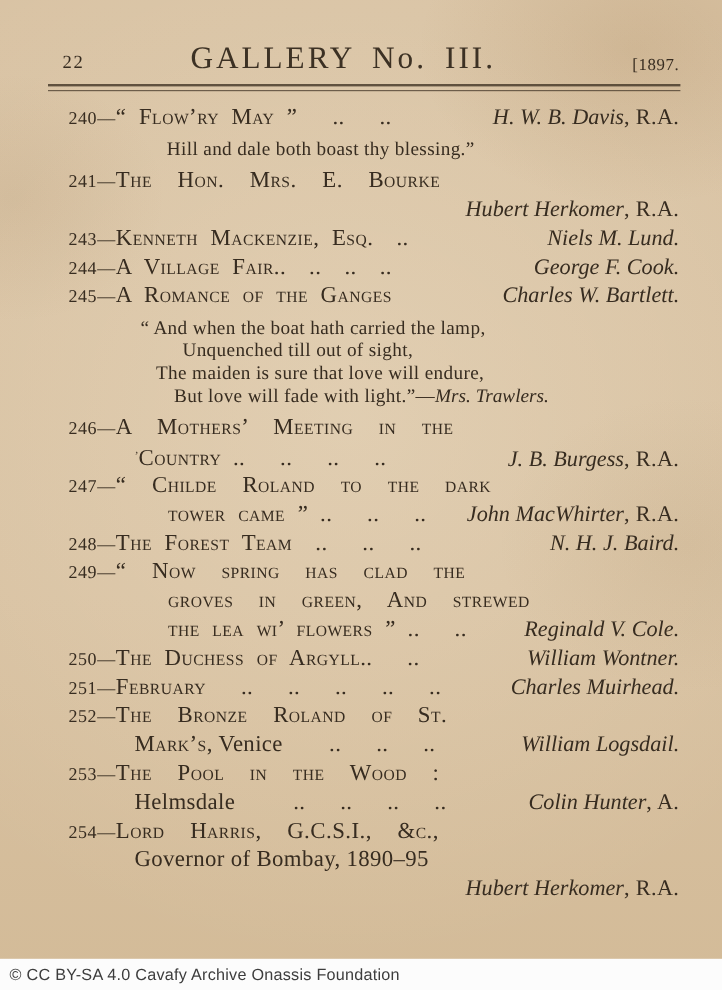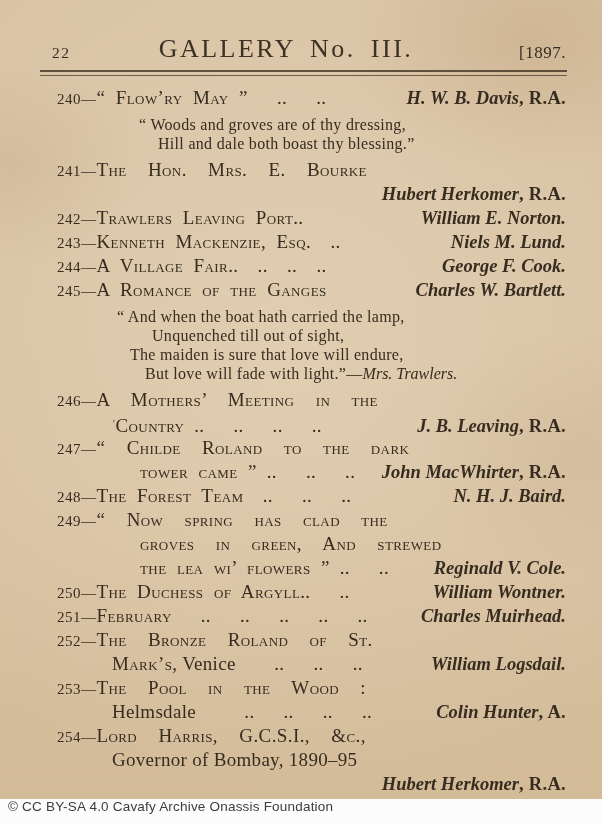--- a/index.html
+++ b/index.html
@@ -13,97 +13,93 @@
       radial-gradient(30% 18% at 2% 20%, rgba(140,105,65,.10), rgba(0,0,0,0) 70%),
       radial-gradient(35% 20% at 95% 55%, rgba(150,120,75,.10), rgba(0,0,0,0) 75%),
       radial-gradient(120% 85% at 48% 42%, rgba(255,249,232,.22), rgba(0,0,0,0) 65%),
       linear-gradient(180deg,#d9c3a4 0%, #d8c1a1 60%, #d3bb98 100%);
   }
   
   .header{position:relative;height:70px;}
   .pagenum{position:absolute;left:52px;bottom:8px;font-size:15.5px;letter-spacing:1.5px;}
   .gtitle{position:absolute;left:0;right:30px;bottom:6px;text-align:center;
     font-size:26px;letter-spacing:2.5px;word-spacing:6px;color:#3c3124;}
-  .gyear{position:absolute;right:36px;bottom:7px;font-size:17px;letter-spacing:.5px;}
+  .gyear{position:absolute;right:36px;bottom:7px;font-size:14px;letter-spacing:.5px;}
   .rule{margin:0 35px 0 40px;height:3px;
     border-top:2px solid rgba(62,49,34,.78);
     border-bottom:1px solid rgba(62,49,34,.70);}
   
   .content{padding:10px 36px 0 57px;}
   .line{display:flex;justify-content:space-between;align-items:baseline;
     height:24px;line-height:24px;white-space:pre;}
   .left{font-size:19px;}
   .num{font-size:15px;letter-spacing:.5px;}
   .sc{font-variant:small-caps;letter-spacing:.4px;word-spacing:.28em;}
   .wide .sc{word-spacing:.85em;}
   .rm{letter-spacing:.3px;}
   .mk{font-size:.55em;vertical-align:.45em;opacity:.85;}
   .i1 .left{padding-left:55px;}
   .i2 .left{padding-left:83px;}
-  .artist{font-size:18.5px;text-align:right;font-weight:bold;}
+  .artist{font-size:18.5px;text-align:right;}
   .it{font-style:italic;}
   .artist .rm{font-style:normal;}
   
   .quote{font-size:16px;line-height:19px;margin:5px 0;}
   .qline{white-space:pre;}
   .q1 .qline:nth-child(1){margin-left:82px;}
   .q1 .qline:nth-child(2){margin-left:101px;}
   .q2 .qline:nth-child(1){margin-left:60px;}
   .q2 .qline:nth-child(2){margin-left:95px;}
   .q2 .qline:nth-child(3){margin-left:73px;}
   .q2 .qline:nth-child(4){margin-left:88px;}
   
   .footer{position:absolute;left:0;right:0;bottom:0;height:26px;background:#fcfcfc;
-    display:flex;padding-left:8px;box-sizing:border-box;
+    display:flex;align-items:center;padding-left:8px;box-sizing:border-box;
     font-family:"Liberation Sans","DejaVu Sans",sans-serif;
     font-size:13.5px;color:#3d3d3d;letter-spacing:.2px;}
 </style>
 </head>
 <body>
 
 <div class="page">
   <div class="header">
     <span class="pagenum">22</span>
     <span class="gtitle">GALLERY No. III.</span>
     <span class="gyear">[1897.</span>
   </div>
   <div class="rule"></div>
   <div class="content">
       <div class="entry">
         <div class="line"><span class="left"><span class="num">240—</span><span class="sc">“ Flow’ry May ”</span><span class="rm">  ..  ..</span></span><span class="artist"><span class="it">H. W. B. Davis</span><span class="rm">, R.A.</span></span></div>
         <div class="quote q1">
-          <div class="qline"><span class="rm">“ Woods and groves are of thy dressing,</span></div>
           <div class="qline"><span class="rm">Hill and dale both boast thy blessing.”</span></div>
         </div>
       </div>
       <div class="entry">
         <div class="line wide"><span class="left"><span class="num">241—</span><span class="sc">The Hon. Mrs. E. Bourke</span></span></div>
         <div class="line"><span class="left"></span><span class="artist"><span class="it">Hubert Herkomer</span><span class="rm">, R.A.</span></span></div>
-      </div>
-      <div class="entry">
-        <div class="line"><span class="left"><span class="num">242—</span><span class="sc">Trawlers Leaving Port</span><span class="rm">..</span></span><span class="artist"><span class="it">William E. Norton.</span></span></div>
       </div>
       <div class="entry">
         <div class="line"><span class="left"><span class="num">243—</span><span class="sc">Kenneth Mackenzie, Esq.</span><span class="rm"> ..</span></span><span class="artist"><span class="it">Niels M. Lund.</span></span></div>
       </div>
       <div class="entry">
         <div class="line"><span class="left"><span class="num">244—</span><span class="sc">A Village Fair</span><span class="rm">.. .. .. ..</span></span><span class="artist"><span class="it">George F. Cook.</span></span></div>
       </div>
       <div class="entry">
         <div class="line"><span class="left"><span class="num">245—</span><span class="sc">A Romance of the Ganges</span></span><span class="artist"><span class="it">Charles W. Bartlett.</span></span></div>
         <div class="quote q2">
           <div class="qline"><span class="rm">“ And when the boat hath carried the lamp,</span></div>
           <div class="qline"><span class="rm">Unquenched till out of sight,</span></div>
           <div class="qline"><span class="rm">The maiden is sure that love will endure,</span></div>
           <div class="qline"><span class="rm">But love will fade with light.”—</span><span class="it">Mrs. Trawlers.</span></div>
         </div>
       </div>
       <div class="entry">
         <div class="line wide"><span class="left"><span class="num">246—</span><span class="sc">A Mothers’ Meeting in the</span></span></div>
-        <div class="line i1"><span class="left"><span class="mk">’</span><span class="sc">Country</span><span class="rm"> ..  ..  ..  ..</span></span><span class="artist"><span class="it">J. B. Leaving</span><span class="rm">, R.A.</span></span></div>
+        <div class="line i1"><span class="left"><span class="mk">’</span><span class="sc">Country</span><span class="rm"> ..  ..  ..  ..</span></span><span class="artist"><span class="it">J. B. Burgess</span><span class="rm">, R.A.</span></span></div>
       </div>
       <div class="entry">
         <div class="line wide"><span class="left"><span class="num">247—</span><span class="sc">“ Childe Roland to the dark</span></span></div>
         <div class="line i2"><span class="left"><span class="sc">tower came ”</span><span class="rm"> ..  ..  ..</span></span><span class="artist"><span class="it">John MacWhirter</span><span class="rm">, R.A.</span></span></div>
       </div>
       <div class="entry">
         <div class="line"><span class="left"><span class="num">248—</span><span class="sc">The Forest Team</span><span class="rm"> ..  ..  ..</span></span><span class="artist"><span class="it">N. H. J. Baird.</span></span></div>
       </div>
       <div class="entry">
         <div class="line wide"><span class="left"><span class="num">249—</span><span class="sc">“ Now spring has clad the</span></span></div>

